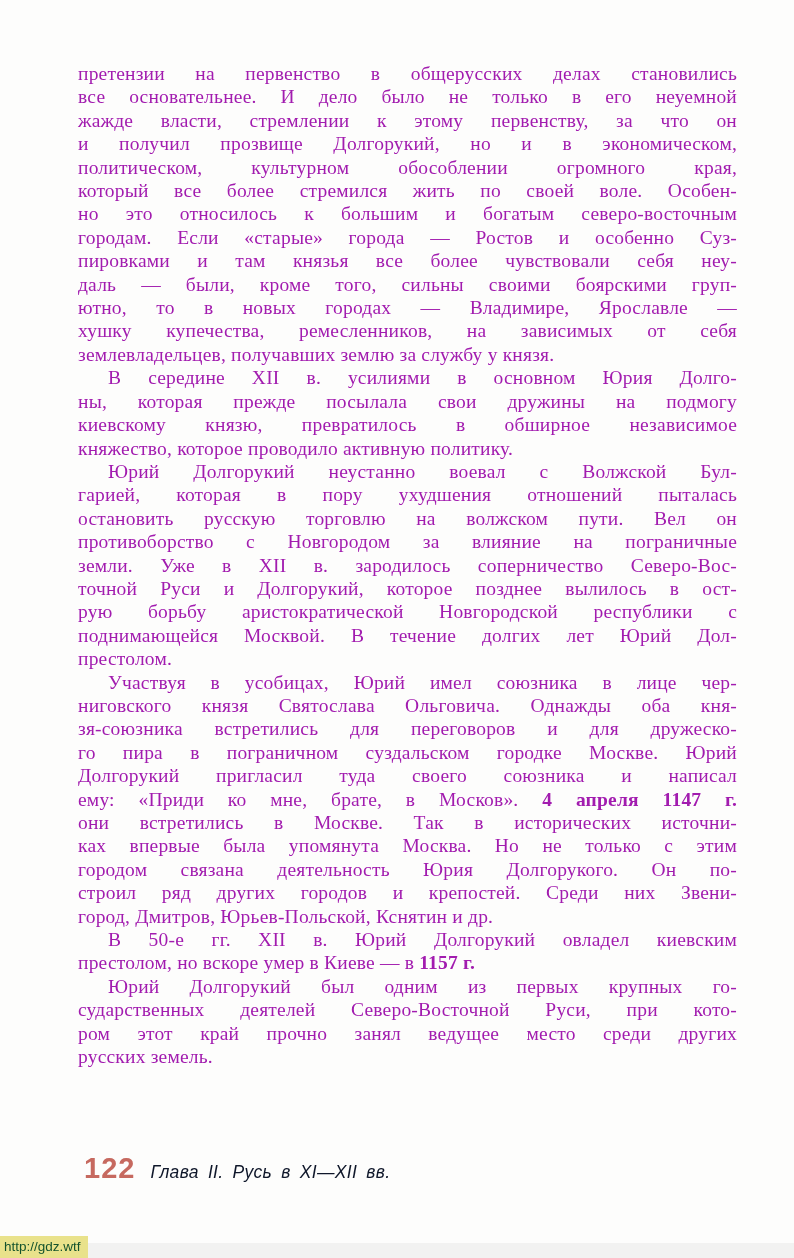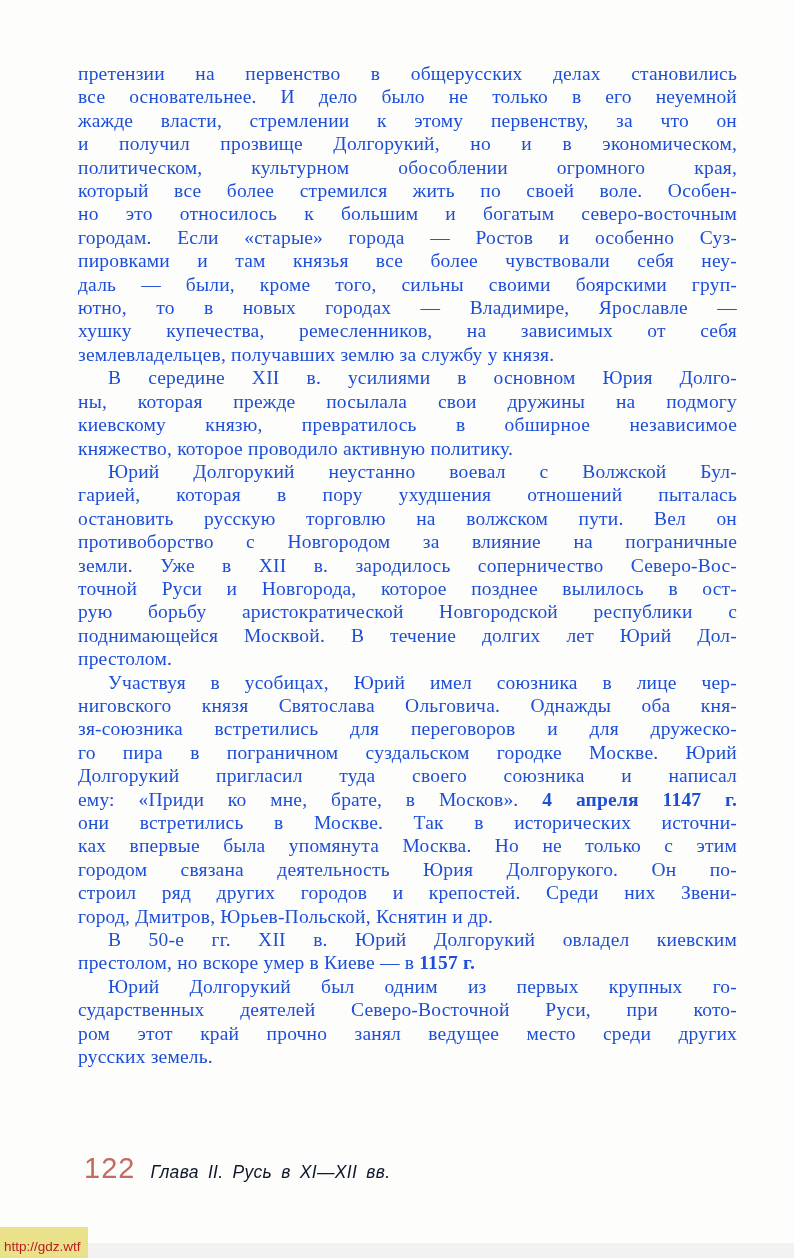--- a/index.html
+++ b/index.html
@@ -31,42 +31,42 @@
   }
   .line.last { text-align-last: auto; }
   .line.indent { text-indent: 30px; }
   .line b { font-weight: bold; }
   .footer {
     position: absolute; left: 84px; top: 1152px;
     display: flex; align-items: baseline; gap: 15px;
     font-family: "Liberation Sans", sans-serif;
   }
   .page-number {
-    font-weight: normal; font-size: 29px;
+    font-weight: bold; font-size: 29px;
     letter-spacing: 1px;
   }
   .chapter-title {
     font-style: italic; font-size: 17.5px;
     word-spacing: 4px; letter-spacing: 0.3px;
   }
   .watermark {
     position: absolute; left: 0; bottom: 0;
     font-family: "Liberation Sans", sans-serif;
     font-size: 13.5px;
-    color: #b91c1c;
-    padding: 12px 7px 4px 4px;
+    color: #14532d;
+    padding: 3px 7px 4px 4px;
   }
 </style>
 </head>
 <body>
 
 <div class="page">
   <div class="bottom-shade"></div>
 
-  <div class="text-column" style="color: #1d4ed8; font-family: Liberation Serif, serif;">
+  <div class="text-column" style="color: #a21caf; font-family: Liberation Serif, serif;">
       <div class="paragraph">
         <div class="line"><span>претензии на первенство в общерусских делах становились</span></div>
         <div class="line"><span>все основательнее. И дело было не только в его неуемной</span></div>
         <div class="line"><span>жажде власти, стремлении к этому первенству, за что он</span></div>
         <div class="line"><span>и получил прозвище Долгорукий, но и в экономическом,</span></div>
         <div class="line"><span>политическом, культурном обособлении огромного края,</span></div>
         <div class="line"><span>который все более стремился жить по своей воле. Особен-</span></div>
         <div class="line"><span>но это относилось к большим и богатым северо-восточным</span></div>
         <div class="line"><span>городам. Если «старые» города — Ростов и особенно Суз-</span></div>
         <div class="line"><span>пировками и там князья все более чувствовали себя неу-</span></div>
@@ -80,21 +80,21 @@
         <div class="line"><span>ны, которая прежде посылала свои дружины на подмогу</span></div>
         <div class="line"><span>киевскому князю, превратилось в обширное независимое</span></div>
         <div class="line last"><span>княжество, которое проводило активную политику.</span></div>
       </div>
       <div class="paragraph">
         <div class="line indent"><span>Юрий Долгорукий неустанно воевал с Волжской Бул-</span></div>
         <div class="line"><span>гарией, которая в пору ухудшения отношений пыталась</span></div>
         <div class="line"><span>остановить русскую торговлю на волжском пути. Вел он</span></div>
         <div class="line"><span>противоборство с Новгородом за влияние на пограничные</span></div>
         <div class="line"><span>земли. Уже в XII в. зародилось соперничество Северо-Вос-</span></div>
-        <div class="line"><span>точной Руси и Новгорода, которое позднее вылилось в ост-</span></div>
+        <div class="line"><span>точной Руси и Долгорукий, которое позднее вылилось в ост-</span></div>
         <div class="line"><span>рую борьбу аристократической Новгородской республики с</span></div>
         <div class="line"><span>поднимающейся Москвой. В течение долгих лет Юрий Дол-</span></div>
         <div class="line last"><span>престолом.</span></div>
       </div>
       <div class="paragraph">
         <div class="line indent"><span>Участвуя в усобицах, Юрий имел союзника в лице чер-</span></div>
         <div class="line"><span>ниговского князя Святослава Ольговича. Однажды оба кня-</span></div>
         <div class="line"><span>зя-союзника встретились для переговоров и для дружеско-</span></div>
         <div class="line"><span>го пира в пограничном суздальском городке Москве. Юрий</span></div>
         <div class="line"><span>Долгорукий пригласил туда своего союзника и написал</span></div>

